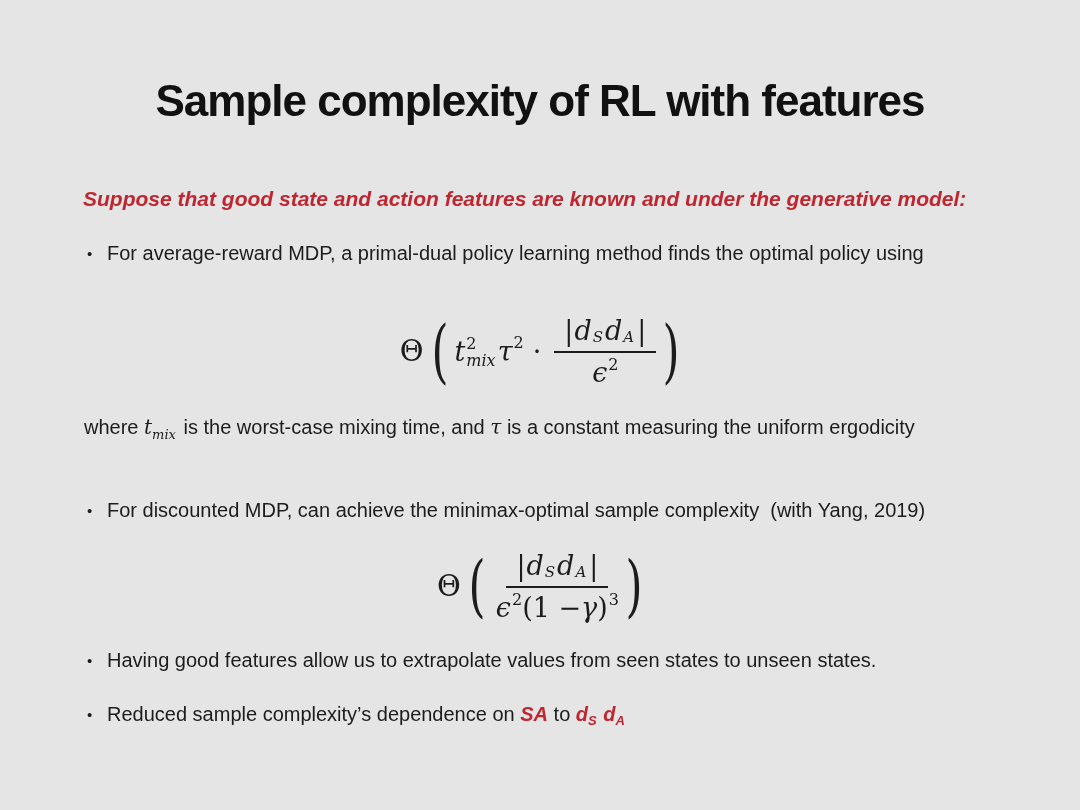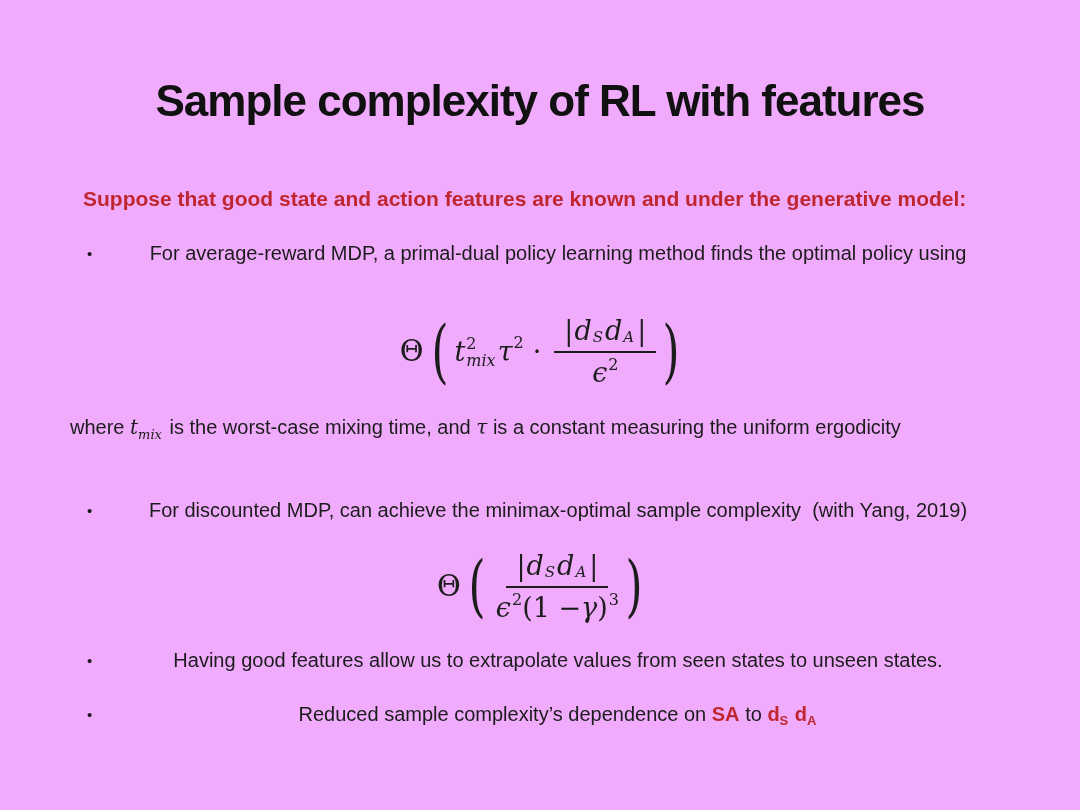--- a/index.html
+++ b/index.html
@@ -3,21 +3,21 @@
 <meta charset="utf-8">
 <style>
   * { margin:0; padding:0; box-sizing:border-box; }
   html,body { background:#ffffff; }
   body {
     width:1080px; height:810px;
     font-family:"Liberation Sans", sans-serif;
     color:#1c1c1c;
     overflow:hidden;
   }
-  .slide { position:relative; width:1080px; height:810px; background:#f0abfc; }
+  .slide { position:relative; width:1080px; height:810px; background:#e5e5e5; }
 
   .title {
     position:absolute; top:76px; left:0; width:100%;
     text-align:center;
     font-size:44px; font-weight:bold; letter-spacing:-1px;
     color:#111111;
   }
 
   .heading {
     position:absolute; top:186px; left:83px; width:940px;
@@ -25,32 +25,32 @@
   }
 
   .bullet-row {
     position:absolute; left:84px; width:925px;
     display:flex; align-items:flex-start;
     font-size:20px; line-height:27px;
   }
   .bullet-row .marker {
     flex:0 0 23px; font-size:15px; line-height:27px; padding-left:3px;
   }
-  .bullet-row .btext { flex:1;text-align:center; }
+  .bullet-row .btext { flex:1; }
   #bullet1 { top:240px; }
   #bullet2 { top:497px; }
   #bullet3 { top:647px; }
   #bullet4 { top:701px; }
 
   .wherepara {
-    position:absolute; top:413px; left:70px; width:925px;
+    position:absolute; top:413px; left:84px; width:925px;
     font-size:20px; line-height:28px;
   }
 
-  .red { color:#bf2630; font-weight:bold; }
+  .red { color:#bf2630; font-weight:bold;font-style:italic; }
 
   
   .serif-i { font-family:"DejaVu Serif", serif; font-style:italic; }
   .wsub {
     font-family:"DejaVu Serif", serif; font-style:italic;
     font-size:13px; display:inline-block; transform:translateY(5px);
     margin-right:2px;
   }
   .rsub {
     font-size:13px; font-weight:bold; display:inline-block;

